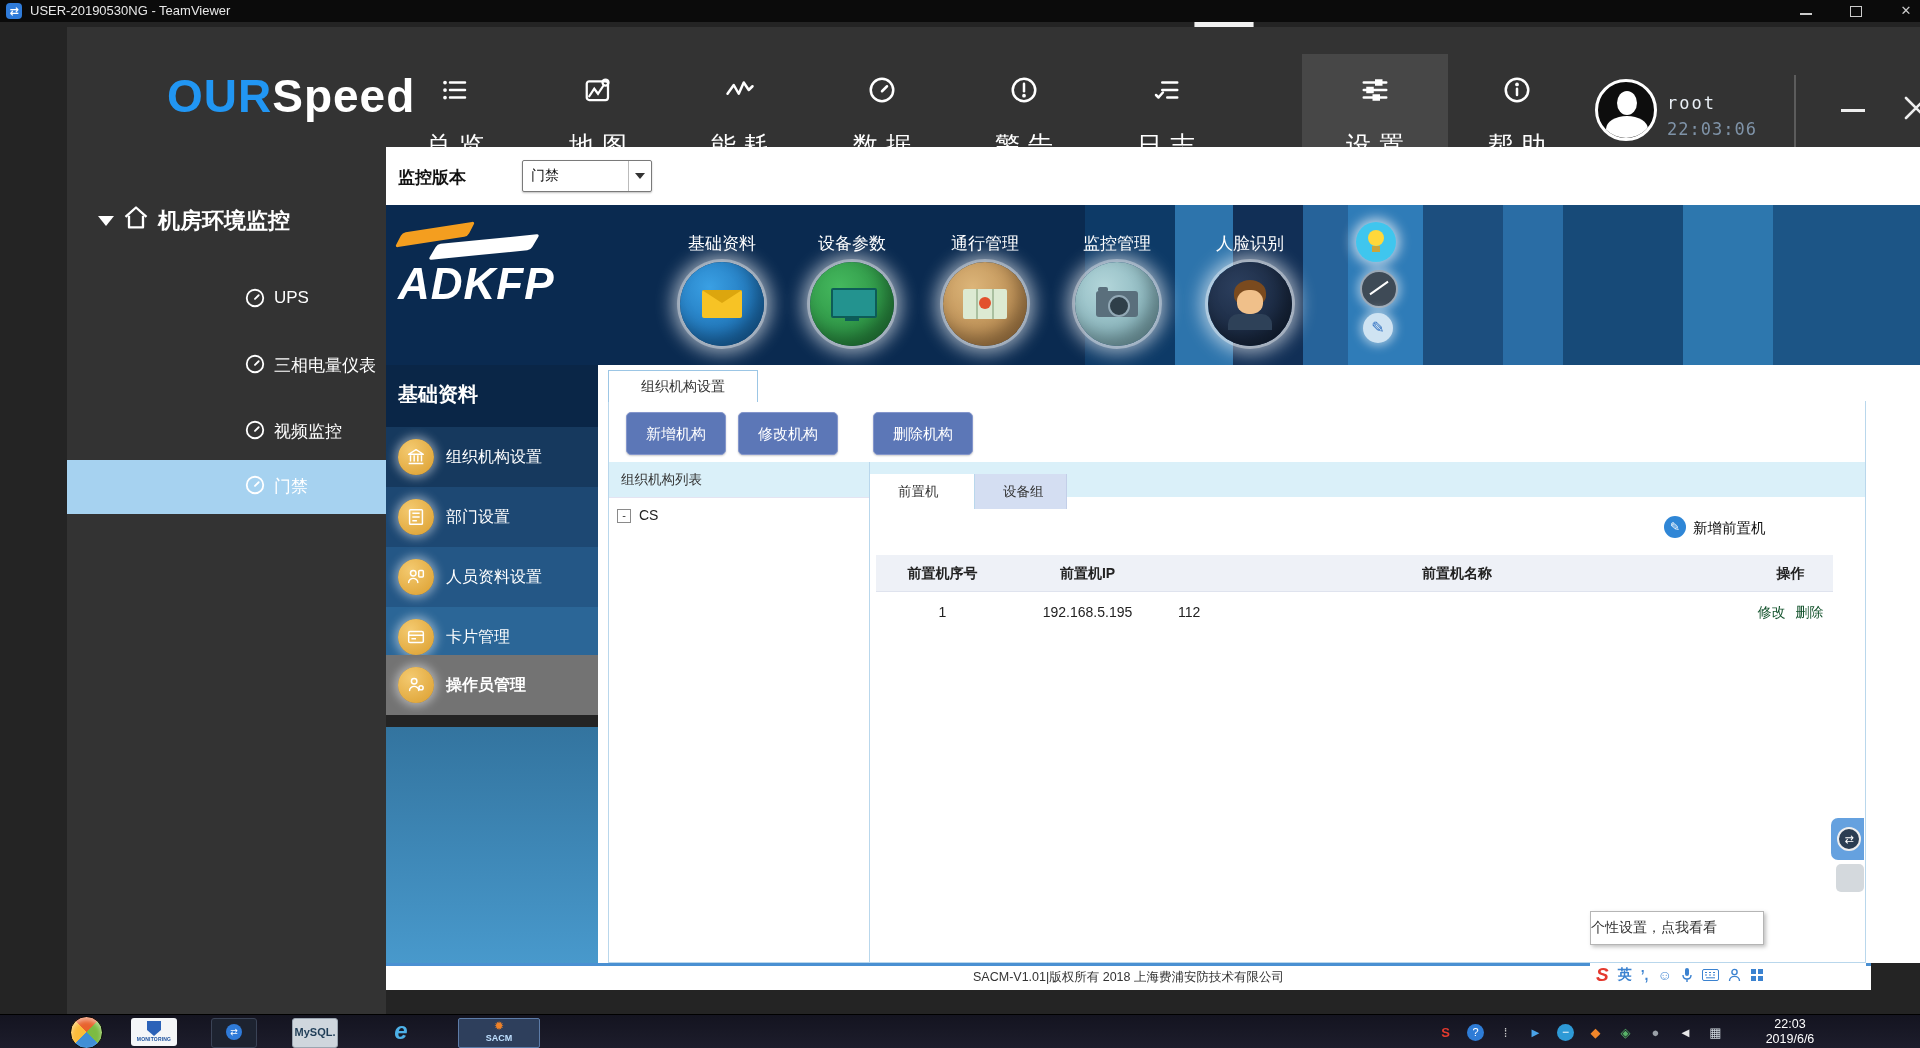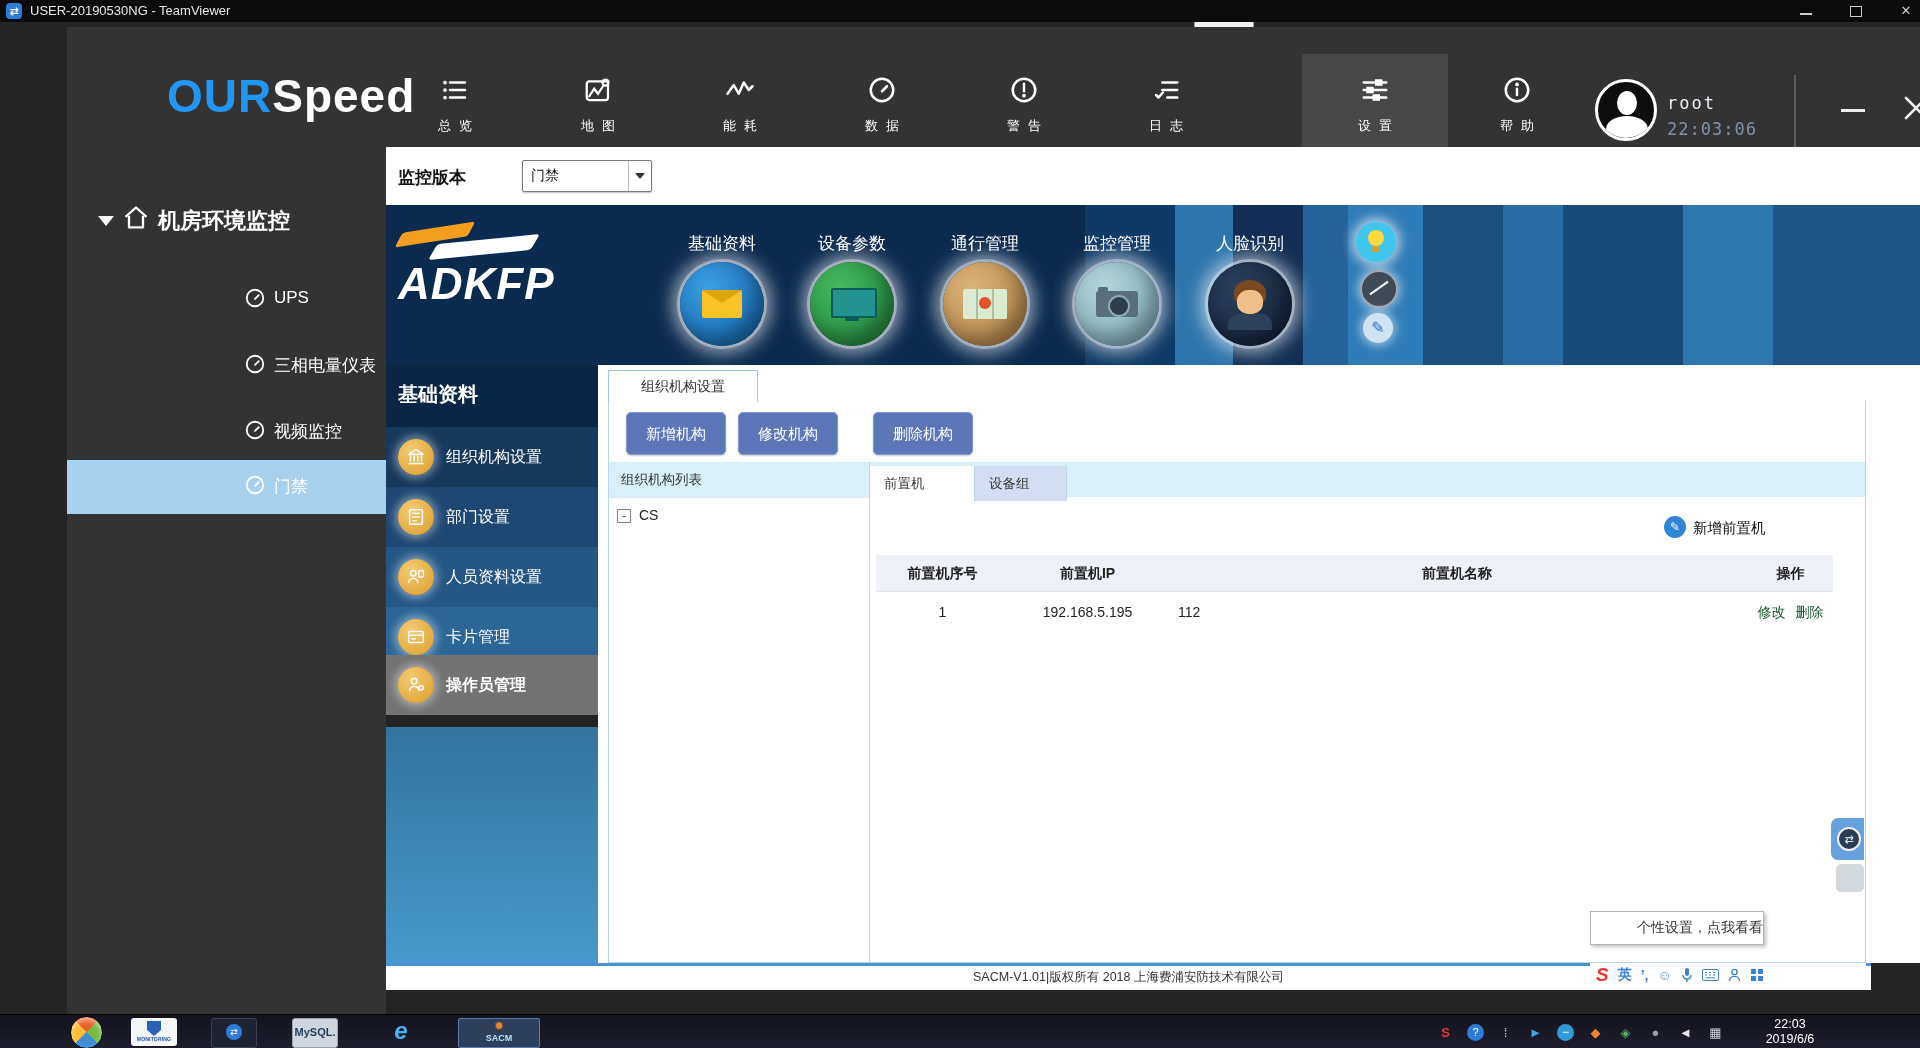--- a/index.html
+++ b/index.html
@@ -16,21 +16,21 @@
   .tv-max{left:1838px;} .tv-max i{display:block;margin:6px auto 0;width:10px;height:9px;border:1px solid #ccc;}
   .tv-close{left:1888px;font-size:13px;line-height:22px;}
   
   #navbar{left:67px;top:27px;width:1853px;height:120px;background:#333;}
   #navActive{left:1235px;top:27px;width:146px;height:113px;background:#474747;}
   #navUnderline{left:1008px;top:140px;width:373px;height:7px;background:#29a3e3;}
   #logo{left:100px;top:42px;font-size:46px;font-weight:bold;letter-spacing:1px;}
   #logo .p1{color:#2196f3;} #logo .p2{color:#fff;}
   .nav-item{top:40px;width:110px;height:100px;text-align:center;color:#fff;cursor:pointer;}
   .nav-item svg{margin-top:8px;}
-  .nav-label{display:block;margin-top:8px;font-size:13px;letter-spacing:8px;text-indent:8px;white-space:nowrap;}
+  .nav-label{display:block;margin-top:20px;font-size:25px;letter-spacing:8px;text-indent:8px;white-space:nowrap;}
   #avatar{left:1528px;top:52px;width:56px;height:56px;border:3px solid #fff;border-radius:50%;background:#0d0d0d;overflow:hidden;}
   #avatar .head{position:absolute;left:19px;top:9px;width:20px;height:24px;background:#fff;border-radius:50%;}
   #avatar .body{position:absolute;left:8px;top:34px;width:42px;height:26px;background:#fff;border-radius:50% 50% 0 0;}
   #uname{left:1600px;top:66px;font-family:"DejaVu Sans Mono",monospace;font-size:17px;color:#e9eff5;letter-spacing:2px;}
   #utime{left:1600px;top:92px;font-family:"DejaVu Sans Mono",monospace;font-size:17px;color:#7f93a8;letter-spacing:1px;}
   #udivider{left:1727px;top:48px;width:2px;height:76px;background:#5c5c5c;}
   #winmin{left:1763px;top:62px;width:46px;height:40px;} #winmin i{display:block;margin:20px auto 0;width:24px;border-bottom:3px solid #eee;}
   #winclose{left:1822px;top:58px;width:54px;height:46px;}
   
   #tvwidget{left:1194px;top:22px;width:58px;height:21px;background:#f1f1f1;border:1px solid #9a9a9a;border-top:none;display:flex;align-items:center;justify-content:space-evenly;}
@@ -103,38 +103,38 @@
   #toolbar{position:absolute;left:0;top:0;width:100%;height:61px;border-bottom:1px solid #d9e8f4;}
   .btn{position:absolute;top:11px;width:98px;height:41px;background:#5c77b7;border:1px solid #8496cc;border-radius:5px;
      color:#fff;font-size:15px;text-align:center;line-height:41px;cursor:pointer;box-shadow:0 1px 2px rgba(0,0,0,.2);}
   #vsplit{position:absolute;left:260px;top:61px;width:1px;height:500px;background:#b9d7ec;}
   #treeHeader{position:absolute;left:0;top:61px;width:260px;height:35px;background:#daf0f9;border-bottom:1px solid #e4e4f2;}
   #treeHeader span{position:absolute;left:12px;top:9px;font-size:13.5px;color:#333;}
   #treeNode{position:absolute;left:8px;top:105px;height:20px;}
   #treeNode .exp{position:absolute;left:0;top:3px;width:12px;height:12px;border:1px solid #8a8a8a;background:#fff;font-size:11px;line-height:11px;text-align:center;color:#333;}
   #treeNode .ntxt{position:absolute;left:22px;top:1px;font-size:14px;color:#222;}
   #rightHeader{position:absolute;left:261px;top:61px;width:995px;height:35px;background:#daf0f9;}
-  .dtab{position:absolute;top:4px;height:35px;font-size:13.5px;color:#333;line-height:35px;padding:0 0 0 14px;box-sizing:border-box;cursor:pointer;}
+  .dtab{position:absolute;top:12px;height:35px;font-size:13.5px;color:#333;line-height:35px;padding:0 0 0 28px;box-sizing:border-box;cursor:pointer;}
   #dtab1{left:0;width:105px;background:#fff;border-right:1px solid #b9d7ec;}
   #dtab2{left:105px;width:92px;background:#d4def2;border-right:1px solid #c3cfe8;}
   #addFront{position:absolute;left:1055px;top:115px;height:24px;cursor:pointer;}
   #addFront .ic{position:absolute;left:0;top:0;width:22px;height:22px;border-radius:50%;background:#2f86d6;color:#fff;font-size:12px;text-align:center;line-height:22px;}
   #addFront .atxt{position:absolute;left:29px;top:3px;font-size:14.5px;color:#111;white-space:nowrap;}
   #table{position:absolute;left:267px;top:154px;width:957px;}
   .trow{display:flex;}
   .th{background:#eef1f7;border-bottom:1px solid #dfe3ee;font-weight:bold;font-size:14px;color:#222;height:36px;line-height:36px;text-align:center;}
   .td{font-size:14px;color:#222;height:40px;line-height:40px;text-align:center;}
   .c1{width:133px;} .c2{width:157px;} .c3{width:582px;} .c4{width:85px;}
   .td.c3{text-align:left;padding-left:12px;box-sizing:border-box;}
   .act{cursor:pointer;margin:0 5px;color:#14532d;}
   
   #footer{left:386px;top:963px;width:1485px;height:24px;background:#fff;border-top:3px solid #4a90d2;}
   #footer span{display:block;text-align:center;font-size:12.5px;color:#333;line-height:23px;}
   #tooltip{left:1590px;top:911px;width:172px;height:32px;background:#fff;border:1px solid #b5b5b5;box-shadow:2px 2px 4px rgba(0,0,0,.25);}
-  #tooltip span{display:block;text-align:right;font-size:14px;color:#333;line-height:31px;}
+  #tooltip span{display:block;text-align:left;font-size:14px;color:#333;line-height:31px;}
   #floatTab{left:1831px;top:818px;width:33px;height:42px;background:rgba(74,144,217,.85);border-radius:7px 0 0 7px;}
   #floatTab .cir{position:absolute;left:6px;top:9px;width:20px;height:20px;border-radius:50%;background:#2b3d52;border:2px solid #eee;color:#fff;font-size:11px;line-height:20px;text-align:center;}
   #floatTab2{left:1836px;top:864px;width:28px;height:28px;background:rgba(160,170,180,.45);border-radius:5px;}
   
   #imebar{left:1590px;top:963px;width:276px;height:24px;background:#fff;display:flex;align-items:center;gap:9px;padding-left:6px;box-sizing:border-box;}
   #imebar .sogou{color:#e4392e;font-weight:bold;font-style:italic;font-size:19px;}
   #imebar .blue{color:#3b82d0;font-size:14px;font-weight:bold;}
   #imebar svg{display:block;}
   
   #taskbar{left:0;top:1014px;width:1920px;height:34px;background:linear-gradient(180deg,#141420,#1d1d2c);border-top:1px solid #000;}

